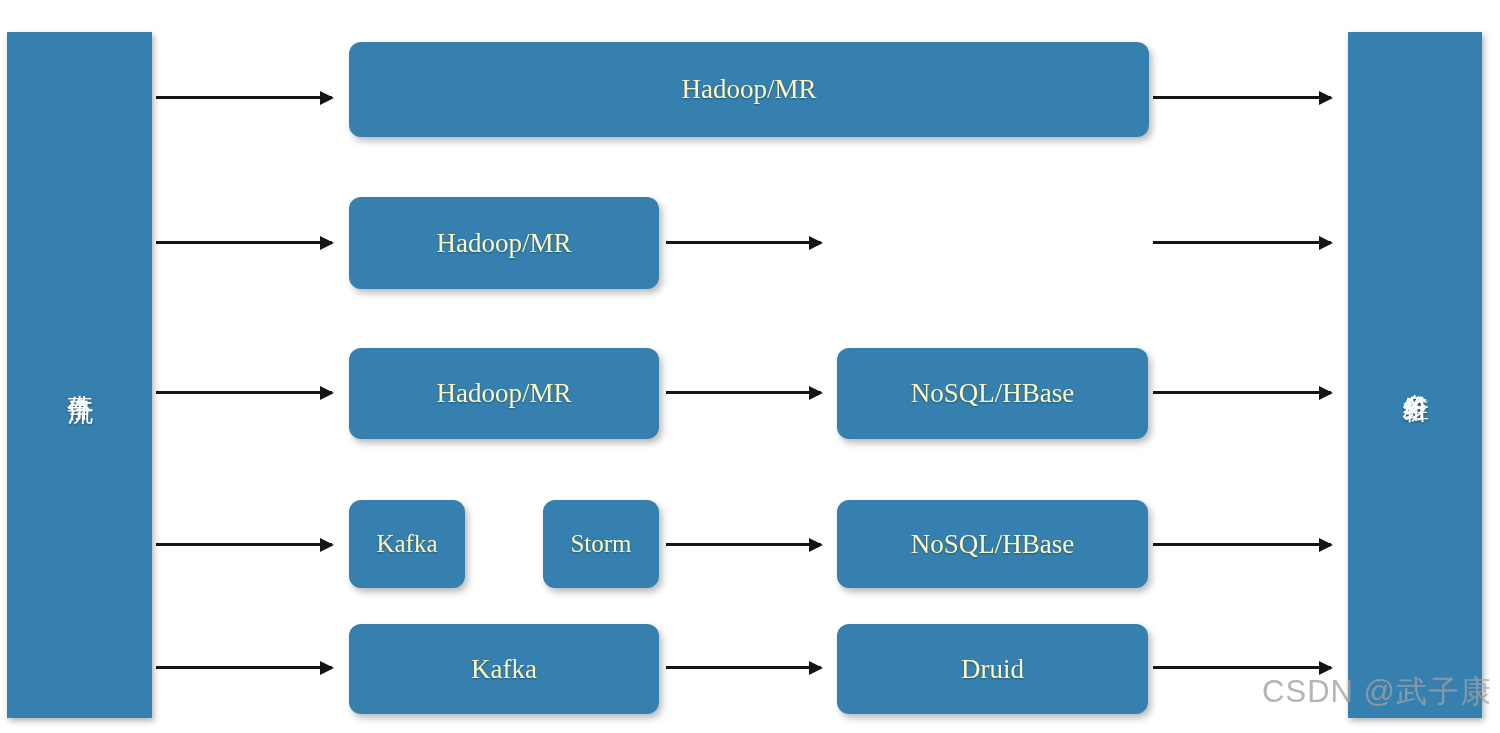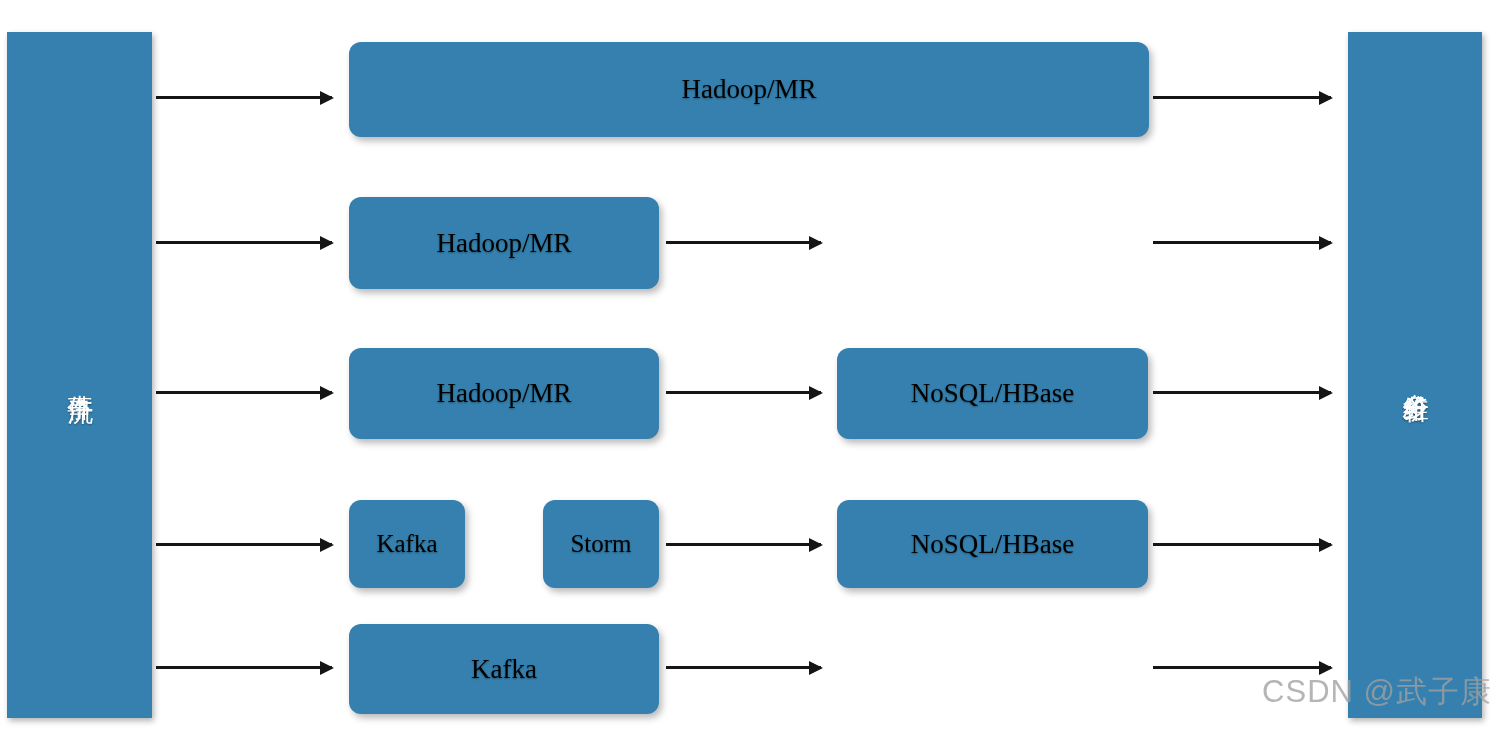--- a/index.html
+++ b/index.html
@@ -43,21 +43,21 @@
 
   
   .node {
     position: absolute;
     background: #3580AE;
     border-radius: 12px;
     box-shadow: 3px 4px 7px rgba(0,0,0,0.28);
     display: flex;
     align-items: center;
     justify-content: center;
-    color: #000000;
+    color: #fef9c3;
     font-size: 27px;
     text-shadow: 0 1px 2px rgba(0,0,0,0.35);
     text-align: center;
     box-sizing: border-box;
     padding: 0 4px;
   }
   .node.small { font-size: 25px; }
 
   
   .arrow {
@@ -138,17 +138,20 @@
   <div class="node" style="left:837px; top:500px; width:311px; height:88px;">
     <span>NoSQL/HBase</span>
   </div>
   <div class="arrow" style="left:1153px; top:543px; width:178px;"></div>
 
   <div class="arrow" style="left:156px; top:666px; width:176px;"></div>
   <div class="node" style="left:349px; top:624px; width:310px; height:90px;">
     <span>Kafka</span>
   </div>
   <div class="arrow" style="left:666px; top:666px; width:155px;"></div>
+  <div class="node" style="left:837px; top:624px; width:311px; height:90px;">
+    <span>Druid</span>
+  </div>
   <div class="arrow" style="left:1153px; top:666px; width:178px;"></div>
 
   <div id="watermark">CSDN @武子康</div>
 
 </div>
 
 </body></html>

